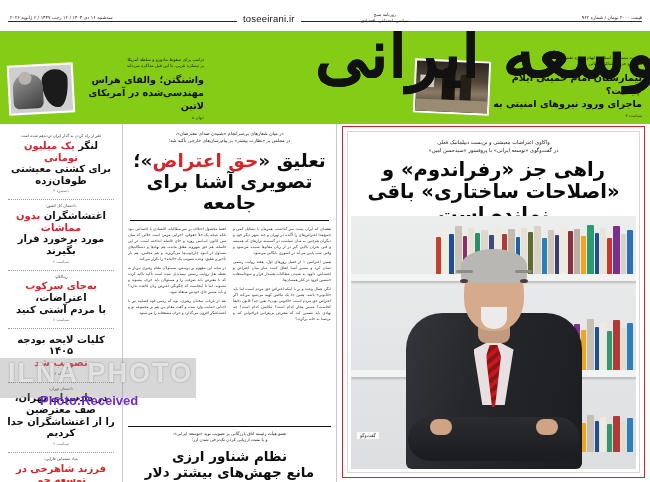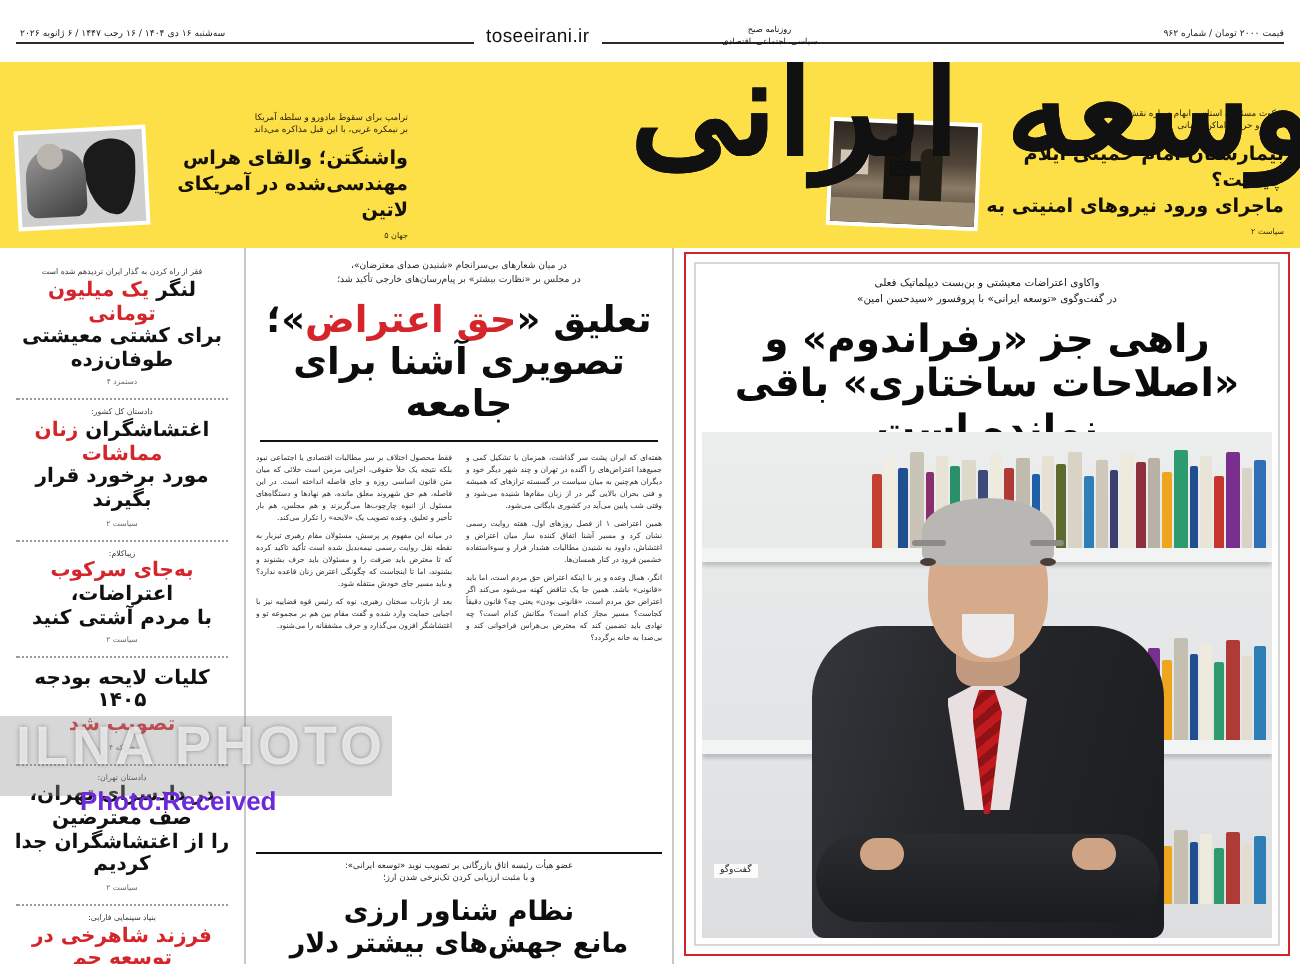--- a/index.html
+++ b/index.html
@@ -46,21 +46,21 @@
     position:absolute;top:-10px;left:50%;transform:translateX(-10px);
     font-family:"DejaVu Serif","Liberation Serif",serif;
     font-size:66px;font-weight:bold;color:#111;
     line-height:66px;z-index:3;white-space:nowrap;
     text-shadow:0 0 0 #000;
   }
 
   
   .yellowband{
     position:absolute;top:31px;left:0;width:650px;height:93px;
-    background:#fde047;overflow:hidden;
+    background:#84cc16;overflow:hidden;
   }
   .teaser{position:absolute;top:0;height:93px;}
 
   .teaser .kicker{
     font-size:4.4px;line-height:6.4px;color:#231a05;text-align:right;
   }
   .teaser .headline{
     font-size:9.6px;line-height:13px;font-weight:bold;color:#151006;
     text-align:right;letter-spacing:-.2px;margin-top:3px;
   }
@@ -335,21 +335,21 @@
           <span>لنگر </span><span class="hl">یک میلیون تومانی</span>
           <div>برای کشتی معیشتی طوفان‌زده</div>
         </div>
         <div class="sb-page">دستمزد ۴</div>
       </div>
       <div class="sb-sep"></div>
 
       <div class="sb-item">
         <div class="sb-kick">دادستان کل کشور:</div>
         <div class="sb-head">
-          <span>اغتشاشگران </span><span class="hl">زنان مماشات</span>
+          <span>اغتشاشگران </span><span class="hl">بدون مماشات</span>
           <div>مورد برخورد قرار بگیرند</div>
         </div>
         <div class="sb-page">سیاست ۲</div>
       </div>
       <div class="sb-sep"></div>
 
       <div class="sb-item">
         <div class="sb-kick">زیباکلام:</div>
         <div class="sb-head">
           <span class="hl">به‌جای سرکوب</span><span> اعتراضات،</span>

